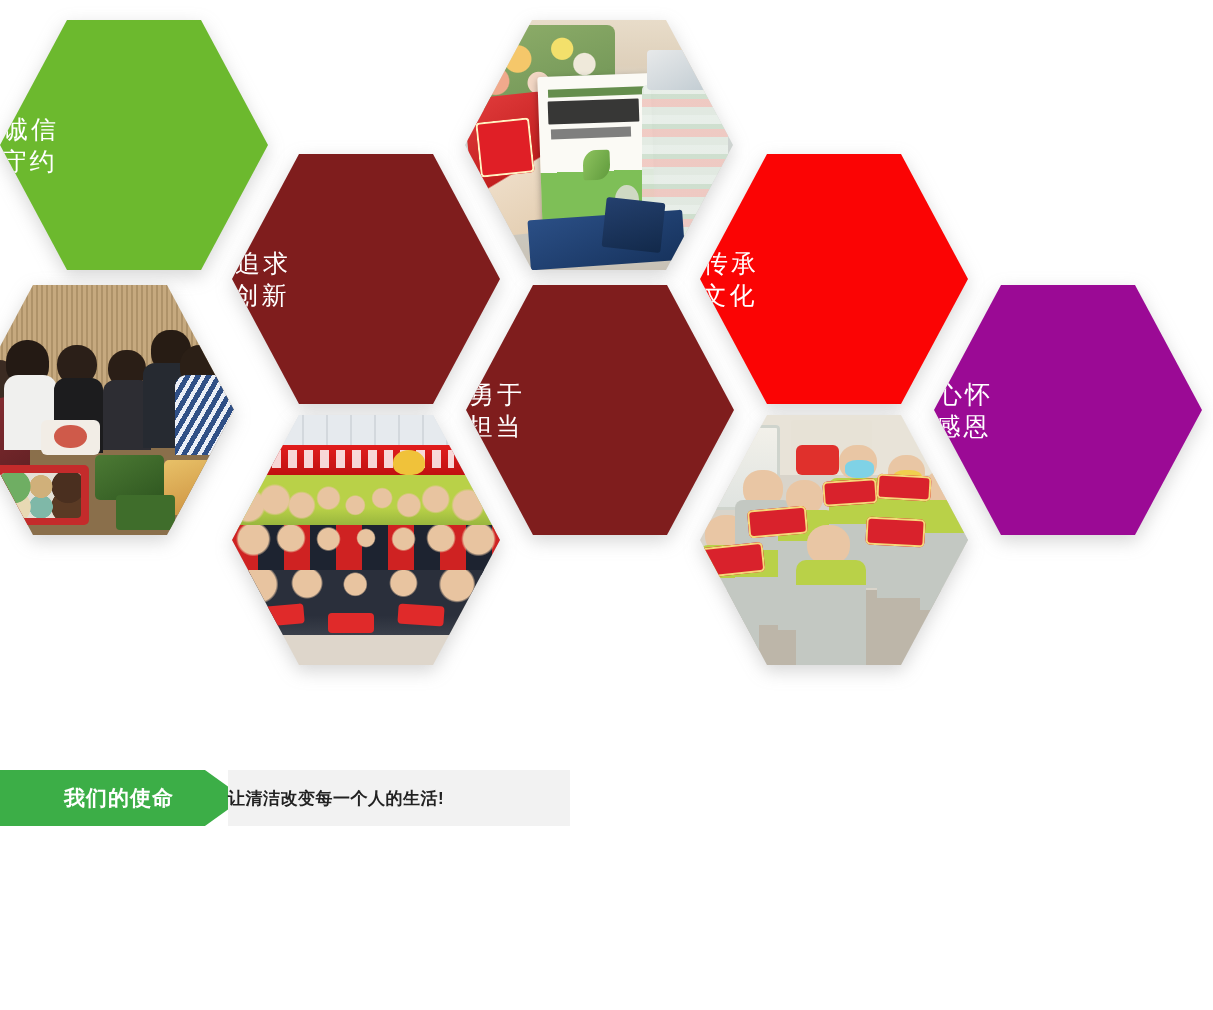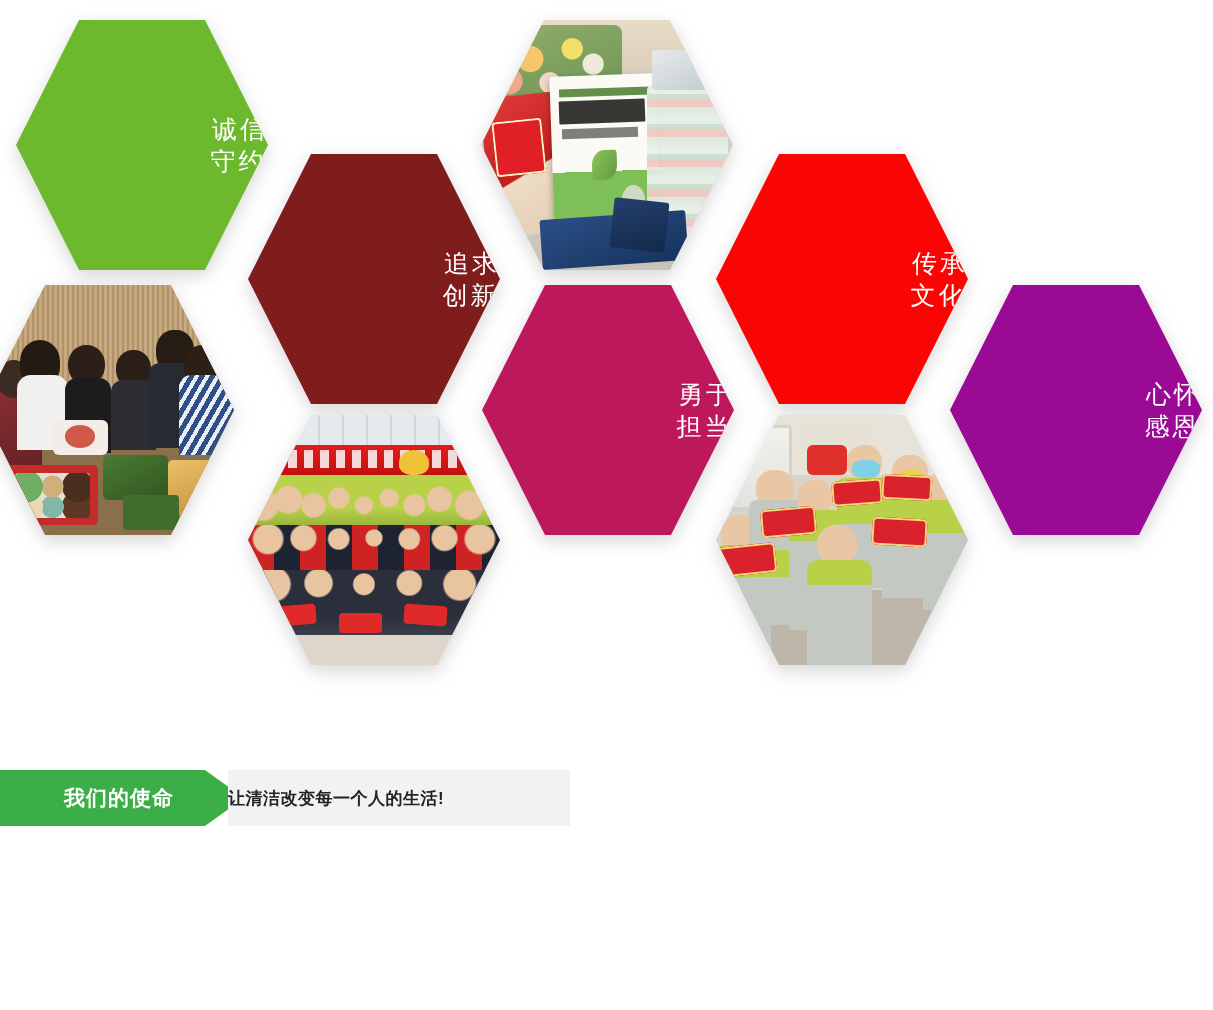--- a/index.html
+++ b/index.html
@@ -16,21 +16,21 @@
     position:absolute;
     width:268px;height:250px;
     filter:drop-shadow(0 6px 9px rgba(120,120,120,.30));
   }
   .hex .shape{
     position:absolute;inset:0;
     -webkit-clip-path:polygon(25% 0%,75% 0%,100% 50%,75% 100%,25% 100%,0% 50%);
     clip-path:polygon(25% 0%,75% 0%,100% 50%,75% 100%,25% 100%,0% 50%);
     border-radius:26px;
     overflow:hidden;
-    display:flex;align-items:center;justify-content:flex-end;margin-left:16px;
+    display:flex;align-items:center;justify-content:flex-start;
   }
   .hex .label{
     color:#ffffff;
     font-size:25px;
     font-weight:400;
     line-height:1.30;
     text-align:center;
     letter-spacing:3px;
     text-indent:3px;
     white-space:pre-line;
@@ -124,21 +124,21 @@
       <div class="ov" style="left:24%;top:78%;width:58%;height:20%;
          background:linear-gradient(160deg,#2b4f86,#16325c);border-radius:3px;
          transform:rotate(-4deg);"></div>
       <div class="ov" style="left:52%;top:72%;width:22%;height:20%;
          background:linear-gradient(160deg,#24406e,#12294a);border-radius:3px;
          transform:rotate(6deg);"></div>
     </div>
       </div>
     </div>
     <div class="hex" style="left: 466px; top: 285px;">
-      <div class="shape" style="background: #be185d;">
+      <div class="shape" style="background: #7f1d1d;">
         <div class="label">勇于
 担当</div>
       </div>
     </div>
     <div class="hex" style="left: 700px; top: 154px;">
       <div class="shape" style="background: rgb(251, 4, 4);">
         <div class="label">传承
 文化</div>
       </div>
     </div>

